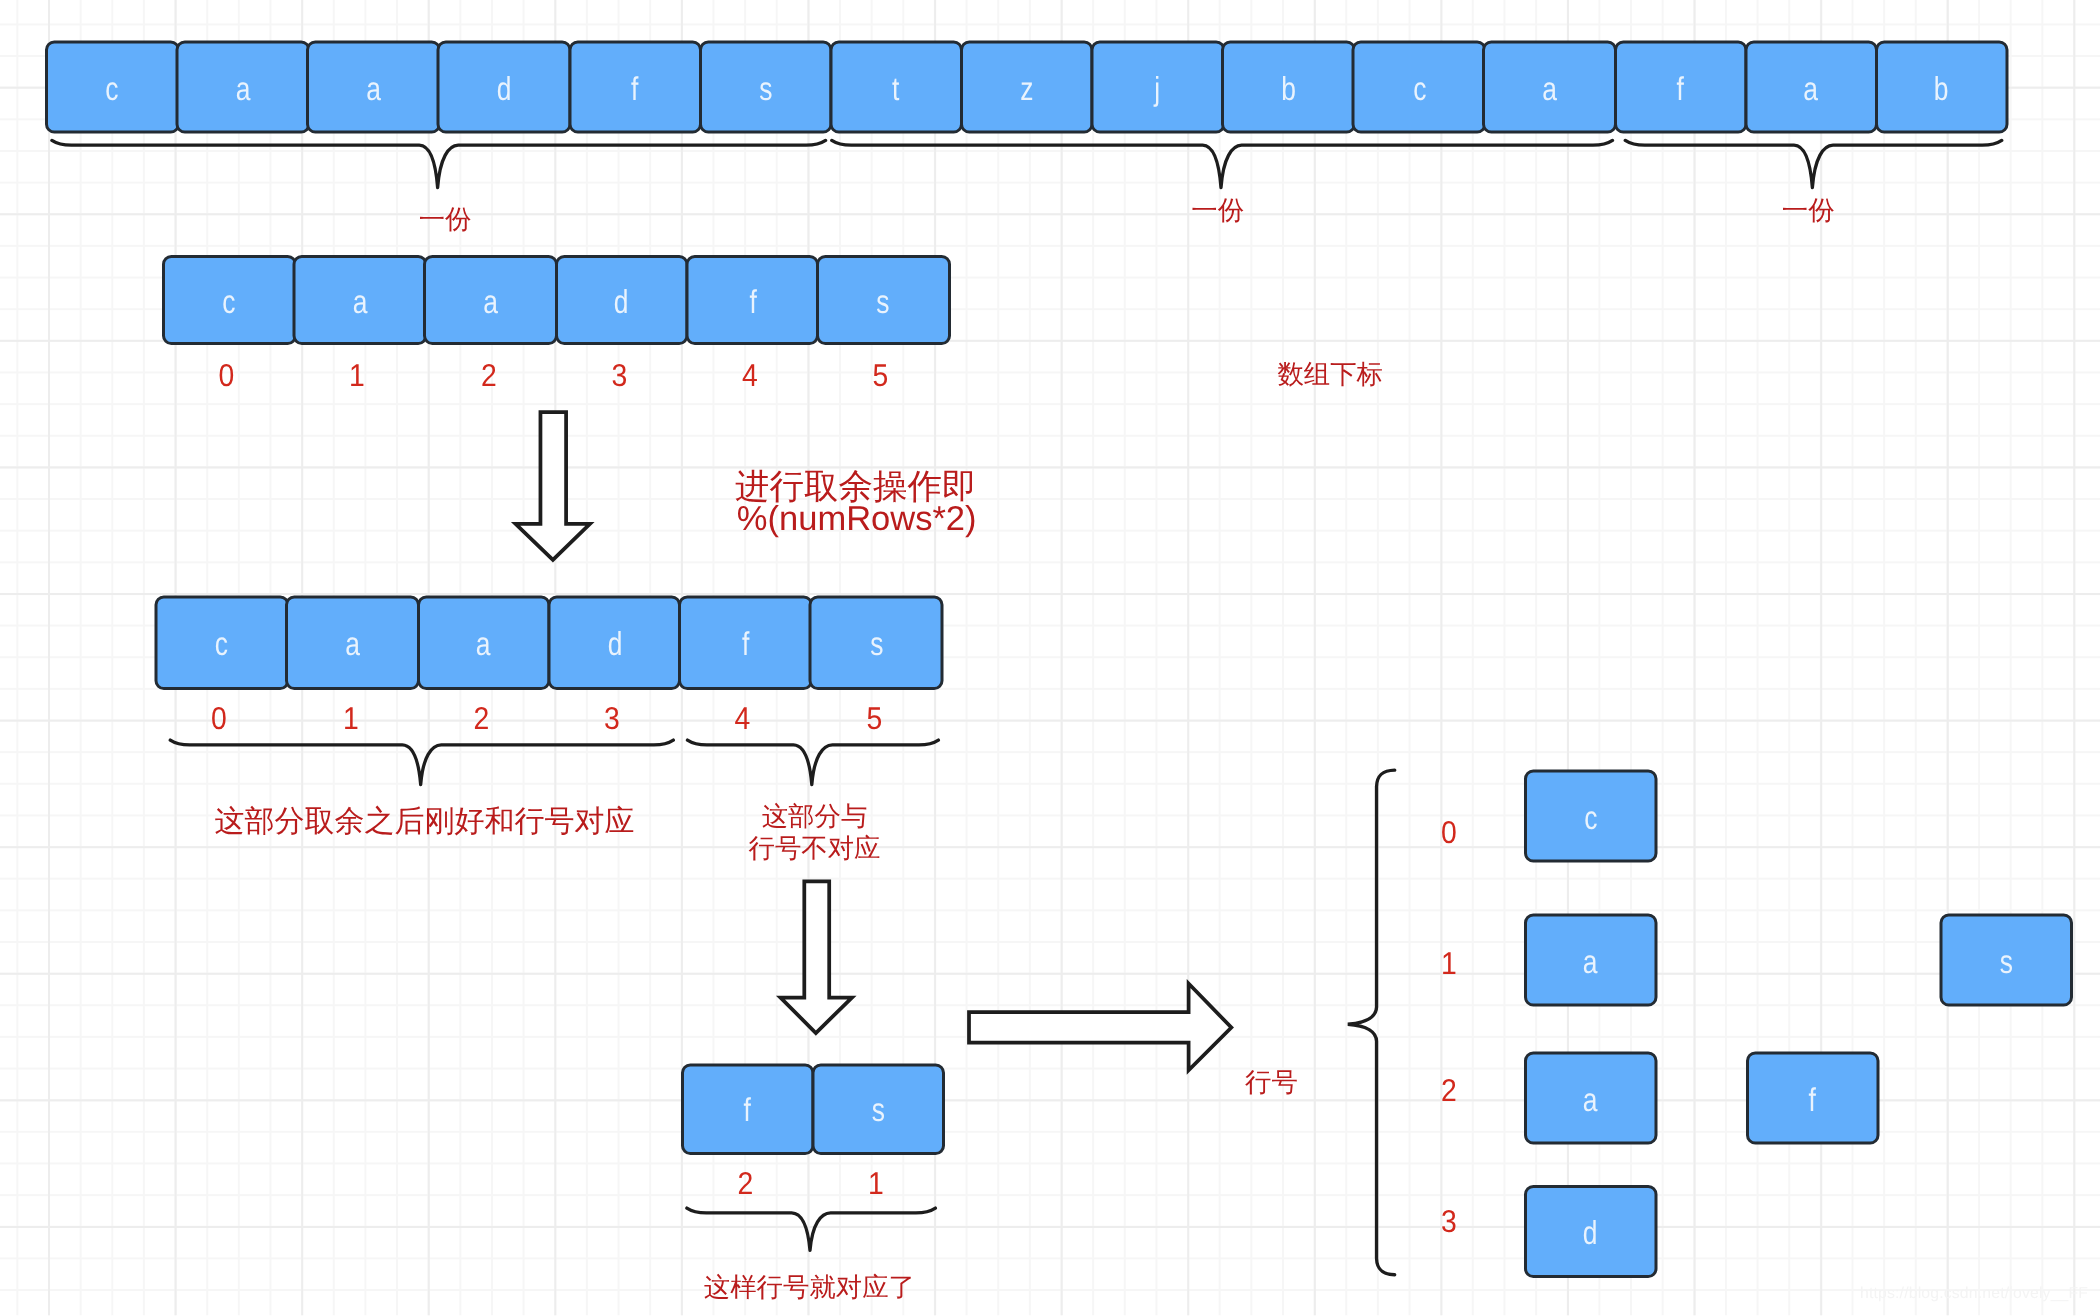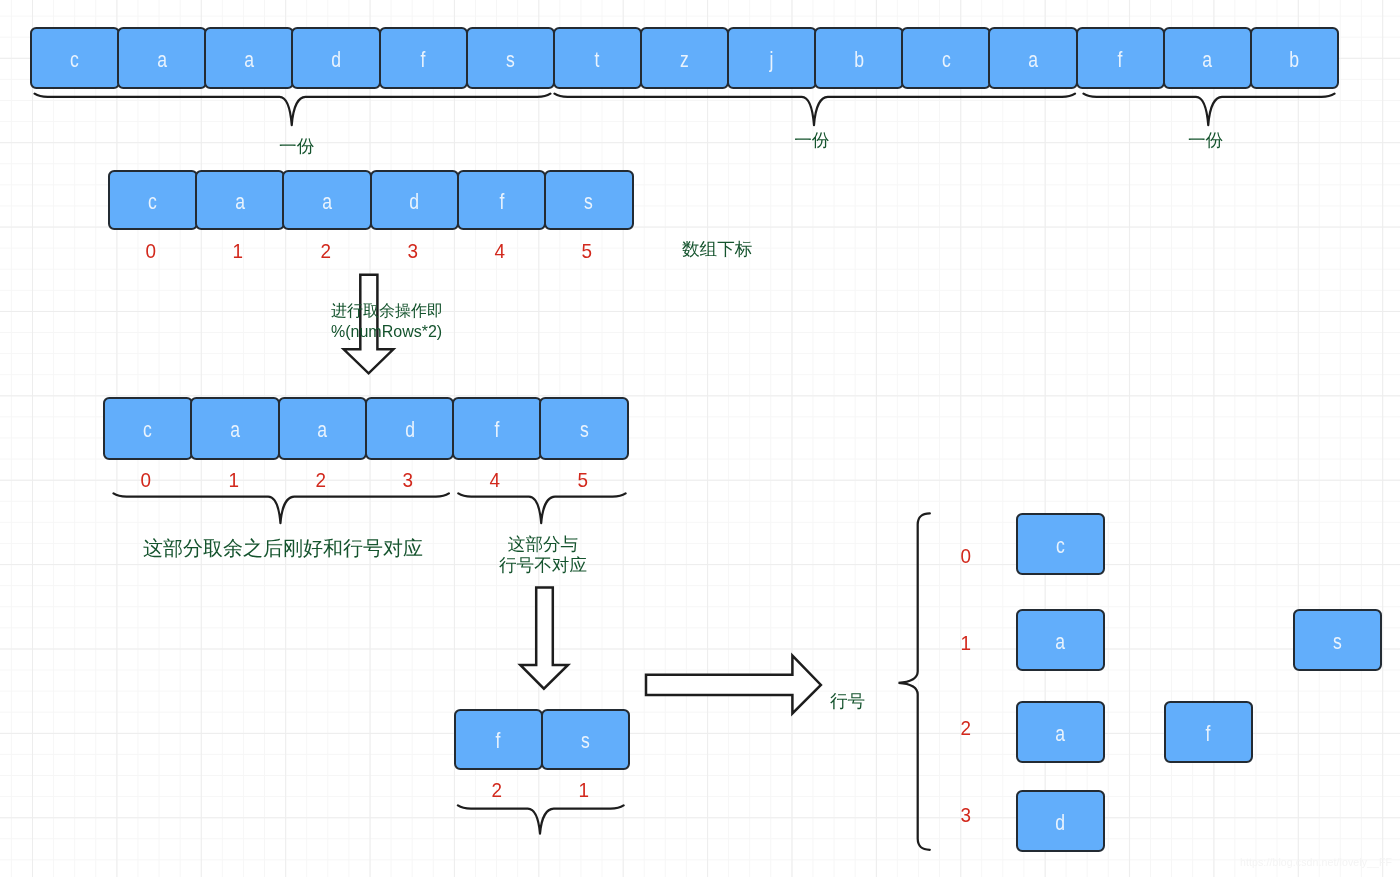--- a/index.html
+++ b/index.html
@@ -15,21 +15,21 @@
       linear-gradient(to bottom, #f6f6f6 1px, transparent 1px);
     background-size:84.4px 84.4px,84.4px 84.4px,21.1px 21.1px,21.1px 21.1px;
     background-position:32px 57.8px,32px 57.8px,32px 57.8px,32px 57.8px;}
   .cell{position:absolute;box-sizing:border-box;background:#62AEFB;
     border:2.4px solid #232b33;border-radius:6.2px;
     display:flex;align-items:center;justify-content:center;
     color:#e9f3fd;line-height:1;overflow:hidden;}
   .cell > span{display:inline-block;transform:scaleX(0.80) translateY(1.6px);}
   .num{position:absolute;color:#d2281c;text-align:center;}
   .num > i{font-style:normal;display:inline-block;transform:scaleX(0.90);}
-  .lbl{position:absolute;color:#14532d;text-align:center;white-space:pre-line;}
+  .lbl{position:absolute;color:#b91c1c;text-align:center;white-space:pre-line;}
   svg.ov{position:absolute;left:0;top:0;width:1400px;height:877px;overflow:visible;}
   .wm{position:absolute;color:#f4f4f4;font-size:10.55px;white-space:nowrap;filter:blur(0.3px);}
 </style>
 </head>
 <body>
 
 <div id="stage">
   <div id="grid"></div>
   <svg class="ov" viewBox="0 0 1400 877">
     <path d="M 34.60 93.60 C 36.42 94.82 40.06 96.80 47.60 96.80 L 279.50 96.80 C 286.00 96.95 290.20 105.29 291.75 125.10 C 293.25 105.29 299.00 96.95 305.50 96.80 L 537.40 96.80 C 544.94 96.80 548.58 94.82 550.40 93.60" fill="none" stroke="#1d1d1d" stroke-width="2.2" stroke-linecap="round" stroke-linejoin="round"></path>
@@ -108,22 +108,22 @@
     </div>
   <div class="cell" style="left:544.0px;top:170.2px;width:89.6px;height:60.0px;font-size:22.0px">
       <span>s</span>
     </div>
   <div class="num" style="left:111.1px;top:237.5px;width:80px;font-size:21.0px;line-height:26.0px"><i>0</i></div>
   <div class="num" style="left:198.3px;top:237.5px;width:80px;font-size:21.0px;line-height:26.0px"><i>1</i></div>
   <div class="num" style="left:285.5px;top:237.5px;width:80px;font-size:21.0px;line-height:26.0px"><i>2</i></div>
   <div class="num" style="left:372.7px;top:237.5px;width:80px;font-size:21.0px;line-height:26.0px"><i>3</i></div>
   <div class="num" style="left:459.9px;top:237.5px;width:80px;font-size:21.0px;line-height:26.0px"><i>4</i></div>
   <div class="num" style="left:547.1px;top:237.5px;width:80px;font-size:21.0px;line-height:26.0px"><i>5</i></div>
-  <div class="lbl" style="left:682px;top:239px;width:240px;font-size:17.6px;line-height:21px;text-align:left">数组下标</div>
-  <div class="lbl" style="left:331px;top:301px;width:320px;font-size:16px;line-height:20.8px;text-align:left">进行取余操作即
+  <div class="lbl" style="left:682px;top:239px;width:240px;font-size:17.6px;line-height:21px;text-align:right">数组下标</div>
+  <div class="lbl" style="left:331px;top:314px;width:320px;font-size:23px;line-height:20.8px;text-align:right">进行取余操作即
 %(numRows*2)</div>
   <div class="cell" style="left:103.0px;top:396.5px;width:89.7px;height:63.2px;font-size:22.0px">
       <span>c</span>
     </div>
   <div class="cell" style="left:190.3px;top:396.5px;width:89.7px;height:63.2px;font-size:22.0px">
       <span>a</span>
     </div>
   <div class="cell" style="left:277.5px;top:396.5px;width:89.7px;height:63.2px;font-size:22.0px">
       <span>a</span>
     </div>
@@ -146,21 +146,22 @@
   <div class="lbl" style="left:413.0px;top:534.2px;width:260.0px;font-size:17.6px;line-height:21.0px">这部分与
 行号不对应</div>
   <div class="cell" style="left:453.6px;top:708.6px;width:89.4px;height:61.3px;font-size:22.0px">
       <span>f</span>
     </div>
   <div class="cell" style="left:540.6px;top:708.6px;width:89.4px;height:61.3px;font-size:22.0px">
       <span>s</span>
     </div>
   <div class="num" style="left:456.6px;top:776.5px;width:80px;font-size:21.0px;line-height:26.0px"><i>2</i></div>
   <div class="num" style="left:543.6px;top:776.5px;width:80px;font-size:21.0px;line-height:26.0px"><i>1</i></div>
-  <div class="lbl" style="left:830px;top:691px;width:80px;font-size:17.6px;line-height:21px;text-align:left">行号</div>
+  <div class="lbl" style="left:379.6px;top:847.6px;width:320.0px;font-size:17.6px;line-height:21.0px">这样行号就对应了</div>
+  <div class="lbl" style="left:830px;top:711px;width:80px;font-size:17.6px;line-height:21px;text-align:left">行号</div>
   <div class="num" style="left:925.5px;top:542.5px;width:80px;font-size:21.0px;line-height:26.0px"><i>0</i></div>
   <div class="num" style="left:925.5px;top:629.7px;width:80px;font-size:21.0px;line-height:26.0px"><i>1</i></div>
   <div class="num" style="left:925.5px;top:715.2px;width:80px;font-size:21.0px;line-height:26.0px"><i>2</i></div>
   <div class="num" style="left:925.5px;top:802.0px;width:80px;font-size:21.0px;line-height:26.0px"><i>3</i></div>
   <div class="cell" style="left:1016.0px;top:513.1px;width:89.0px;height:62.3px;font-size:22.0px">
       <span>c</span>
     </div>
   <div class="cell" style="left:1016.0px;top:608.7px;width:89.0px;height:62.3px;font-size:22.0px">
       <span>a</span>
     </div>

